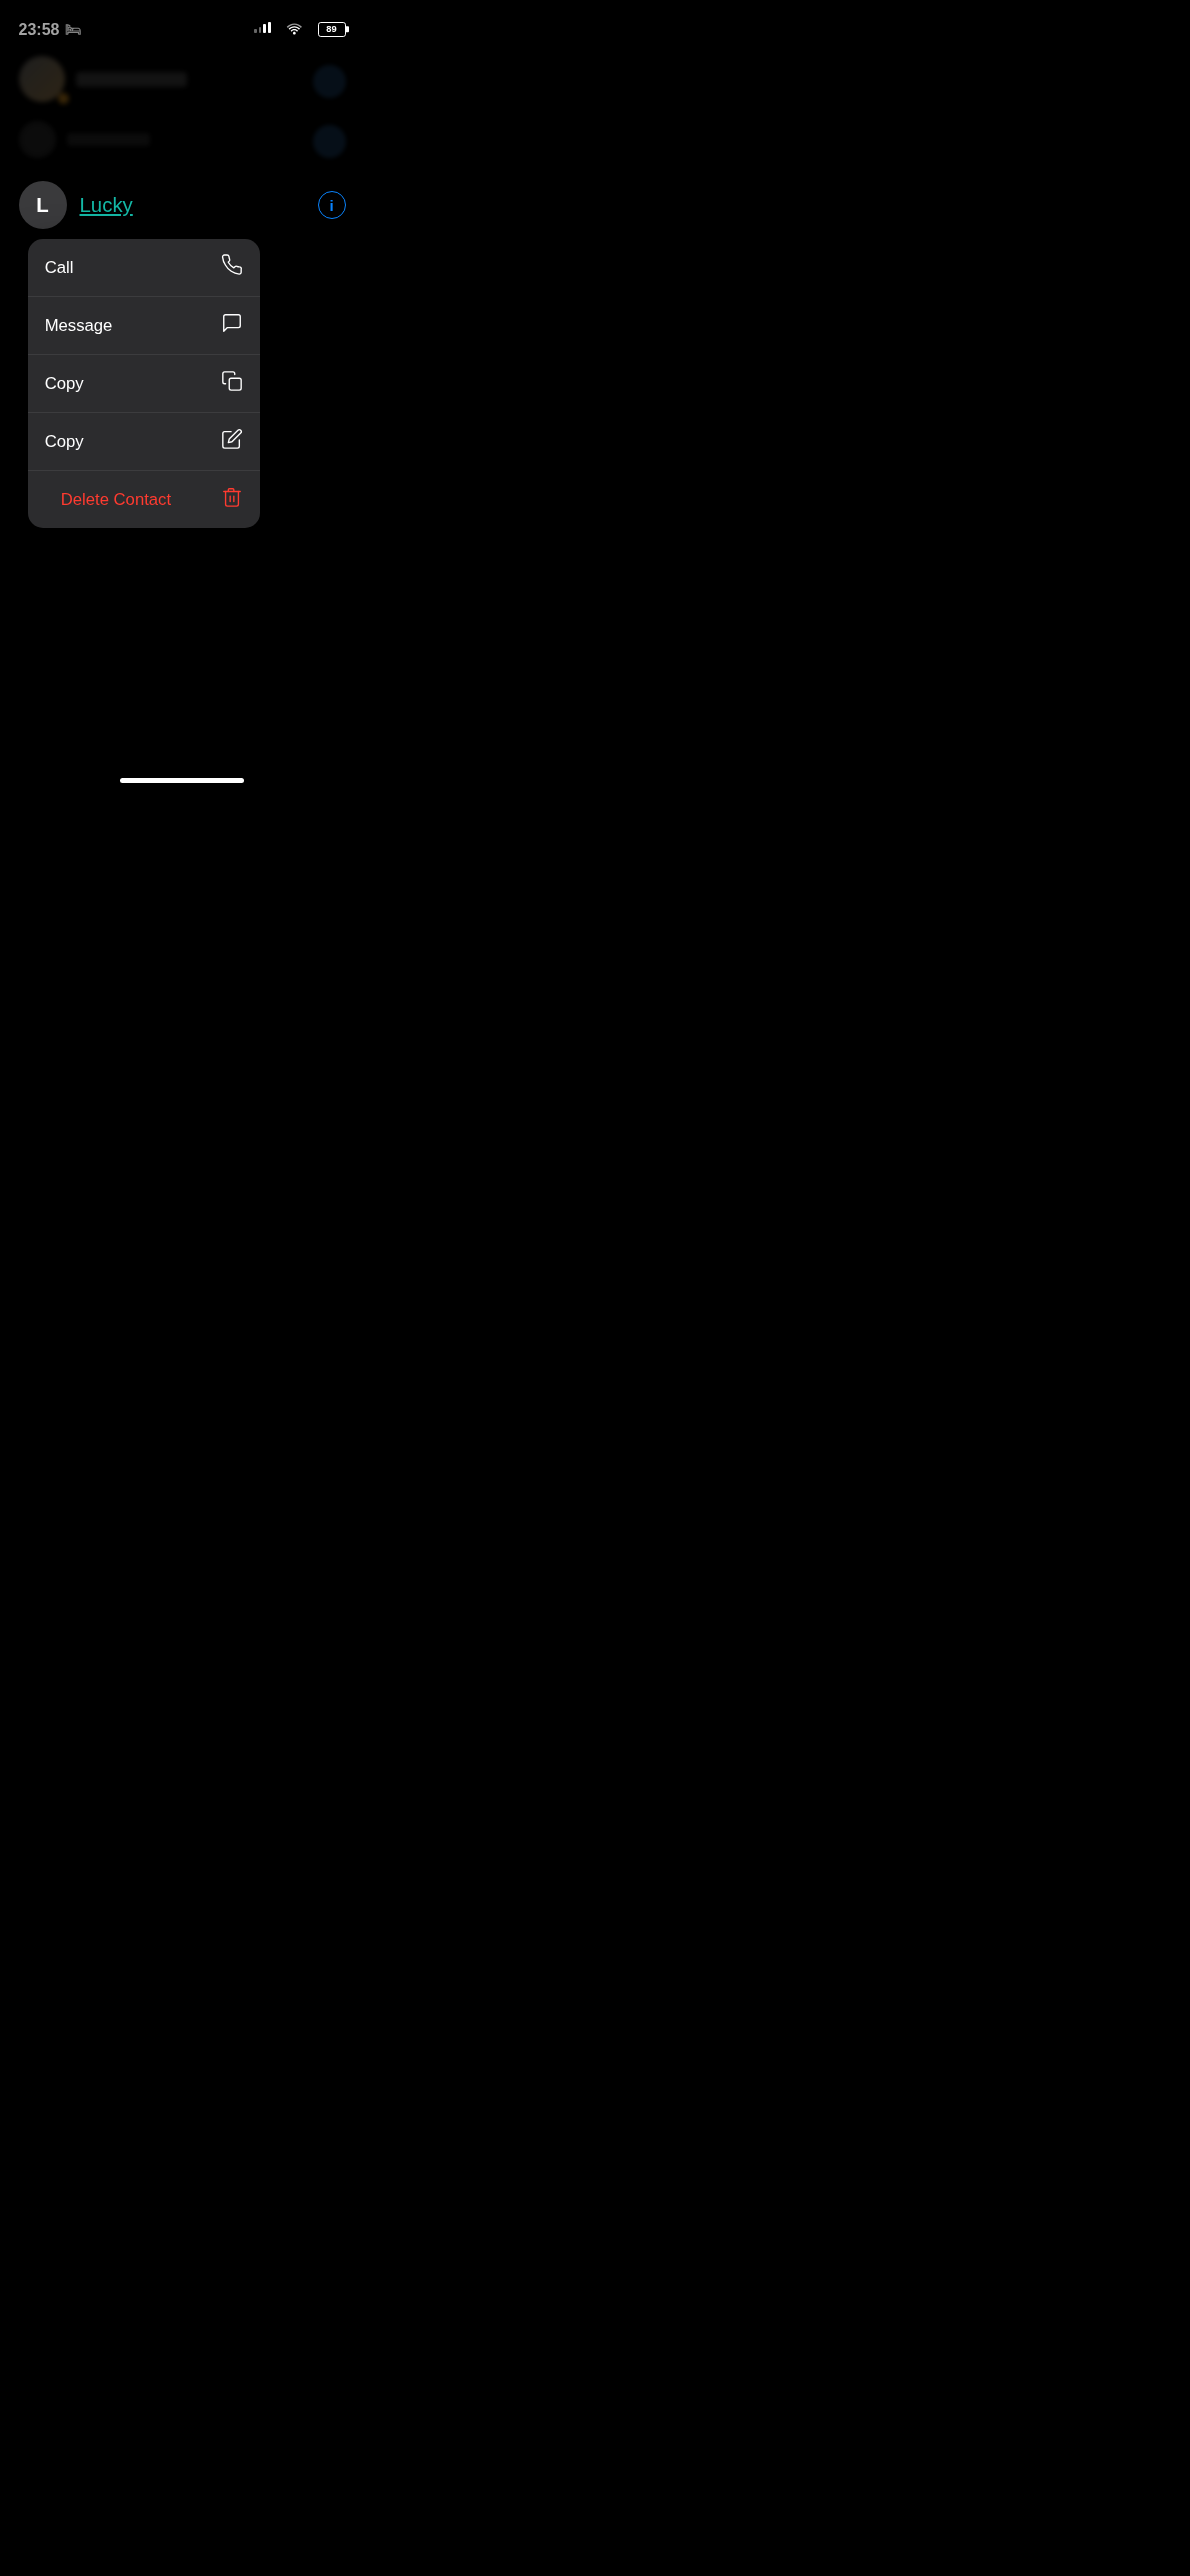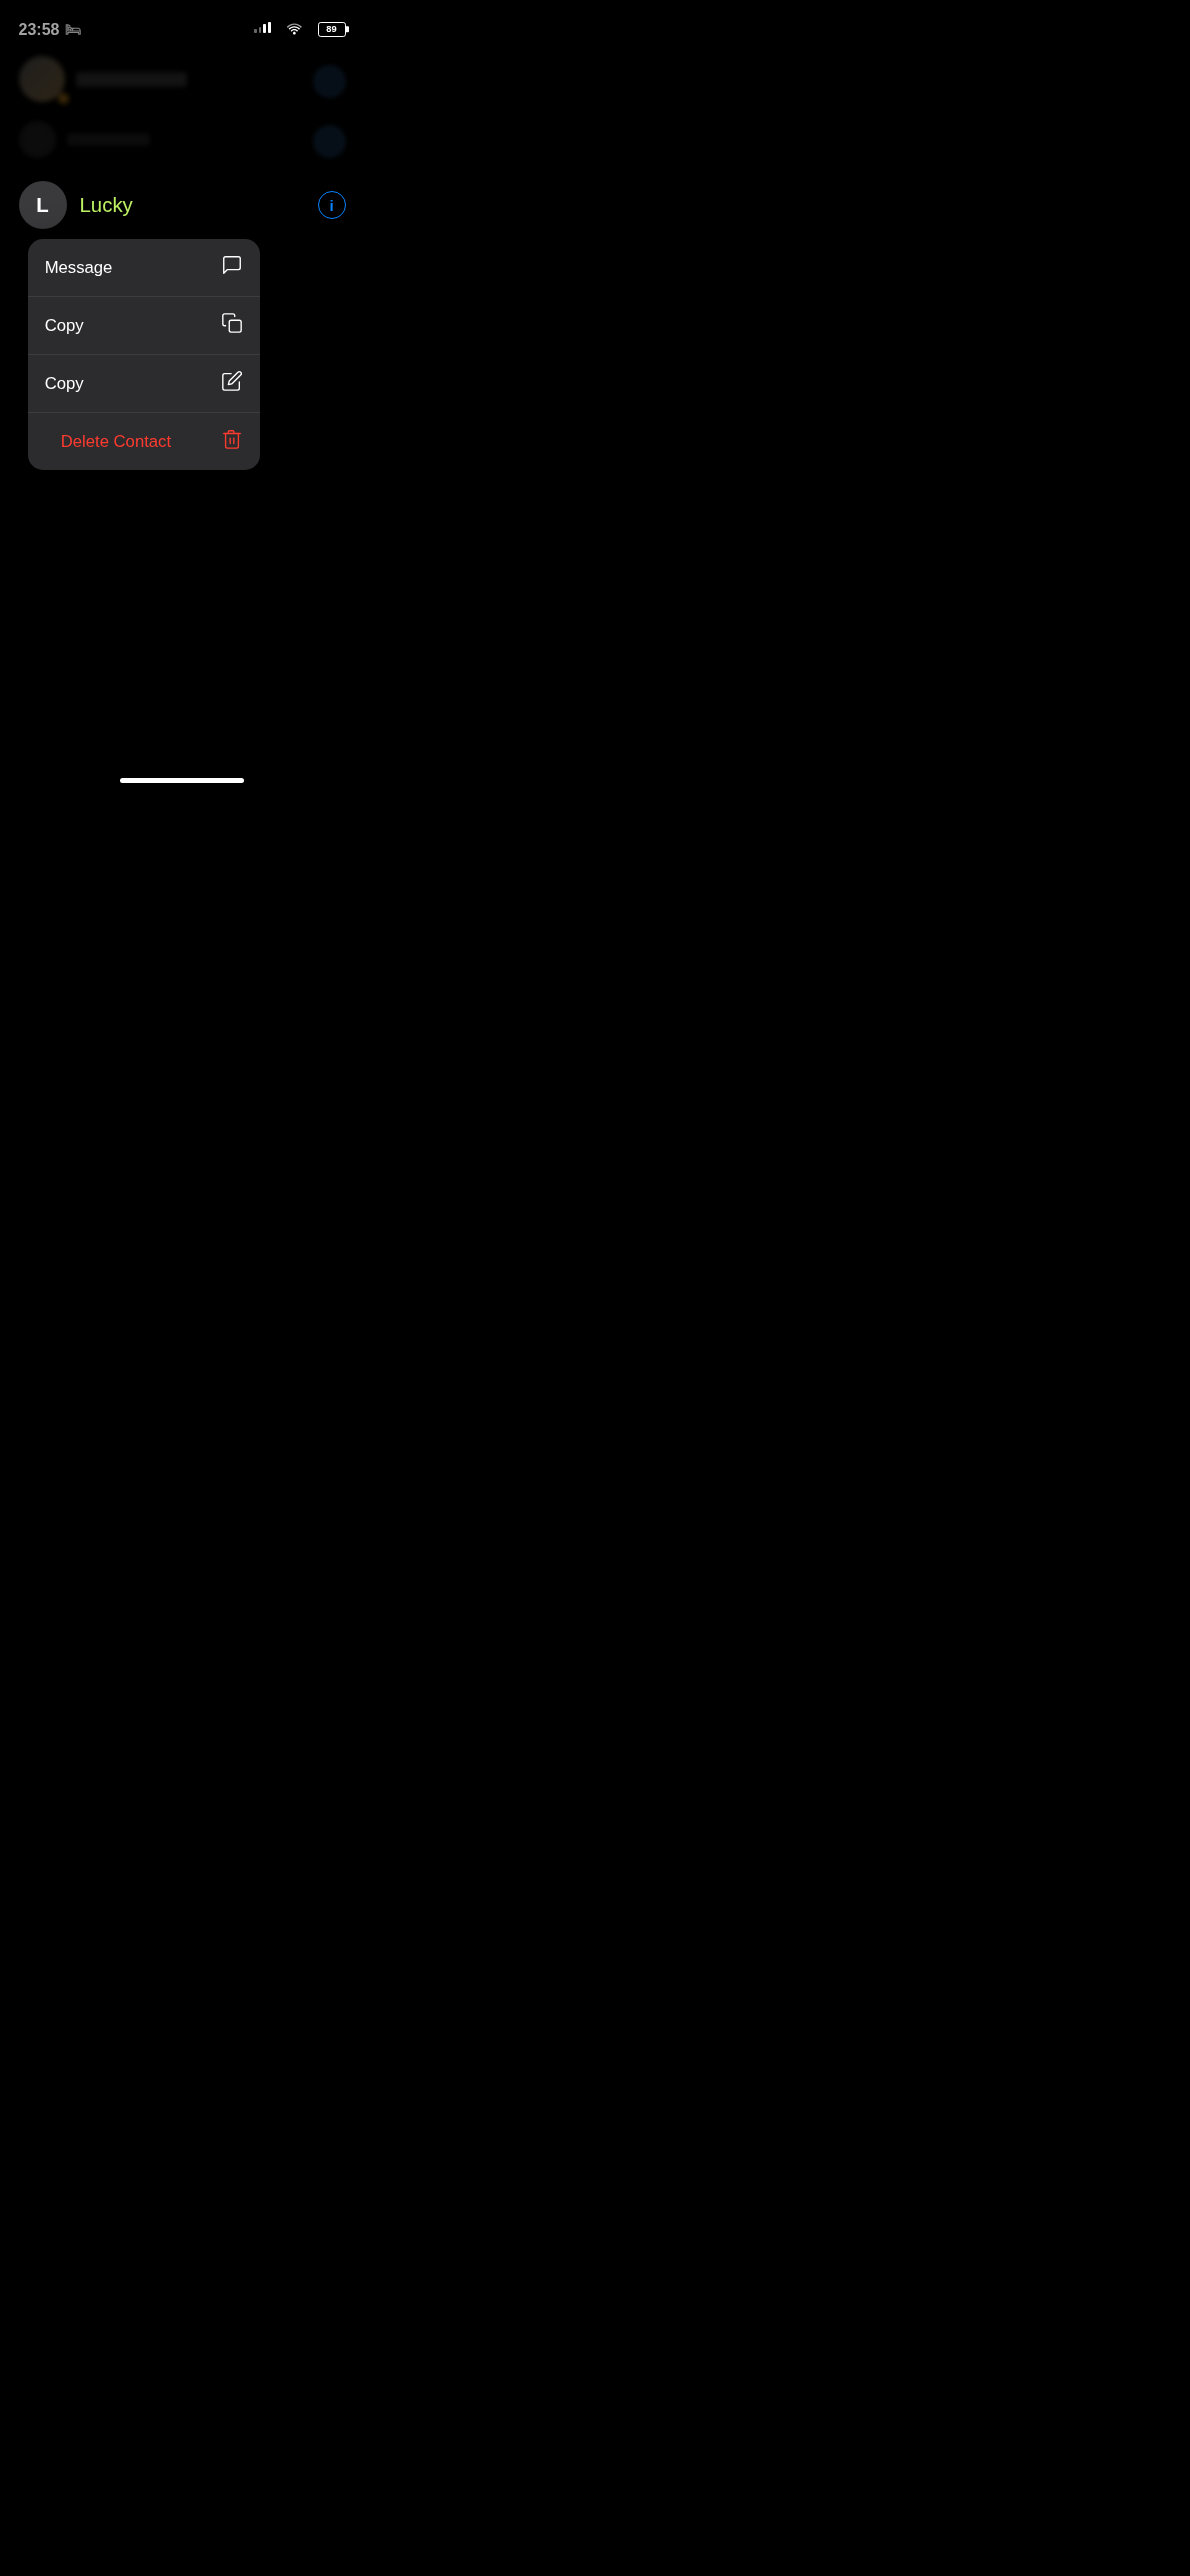--- a/index.html
+++ b/index.html
@@ -214,21 +214,22 @@
       align-items: center;
       justify-content: center;
       font-size: 20.4px;
       font-weight: 600;
       color: #ffffff;
     }
 
     .contact-name {
       font-size: 20.4px;
       font-weight: 400;
-      color: #bef264;
+      color: #14b8a6;
+      text-decoration: underline;
     }
 
     .info-button {
       width: 28px;
       height: 28px;
       border-radius: 50%;
       border: 1.9px solid #0a84ff;
       display: flex;
       align-items: center;
       justify-content: center;
@@ -358,20 +359,28 @@
     </div>
     <span class="contact-name">Lucky</span>
   </div>
   <div class="info-button">
     <span>i</span>
   </div>
 </div>
 
 <div class="context-menu">
 
+  <div class="menu-item">
+    <span class="menu-item-label">Call</span>
+    <span class="menu-icon">
+      <svg width="22" height="22" viewBox="0 0 24 24" fill="none" stroke="white" stroke-width="1.5" stroke-linecap="round" stroke-linejoin="round">
+        <path d="M22 16.92v3a2 2 0 0 1-2.18 2 19.79 19.79 0 0 1-8.63-3.07A19.5 19.5 0 0 1 4.79 12 19.79 19.79 0 0 1 1.72 3.36 2 2 0 0 1 3.71 1.14h3a2 2 0 0 1 2 1.72 12.84 12.84 0 0 0 .7 2.81 2 2 0 0 1-.45 2.11L7.91 9a16 16 0 0 0 6.08 6.08l1.22-1.22a2 2 0 0 1 2.11-.45 12.84 12.84 0 0 0 2.81.7A2 2 0 0 1 22 16.92z"></path>
+      </svg>
+    </span>
+  </div>
 
   <div class="menu-item">
     <span class="menu-item-label">Message</span>
     <span class="menu-icon">
       <svg width="22" height="22" viewBox="0 0 24 24" fill="none" stroke="white" stroke-width="1.5" stroke-linecap="round" stroke-linejoin="round">
         <path d="M21 15a2 2 0 0 1-2 2H7l-4 4V5a2 2 0 0 1 2-2h14a2 2 0 0 1 2 2z"></path>
       </svg>
     </span>
   </div>
 

